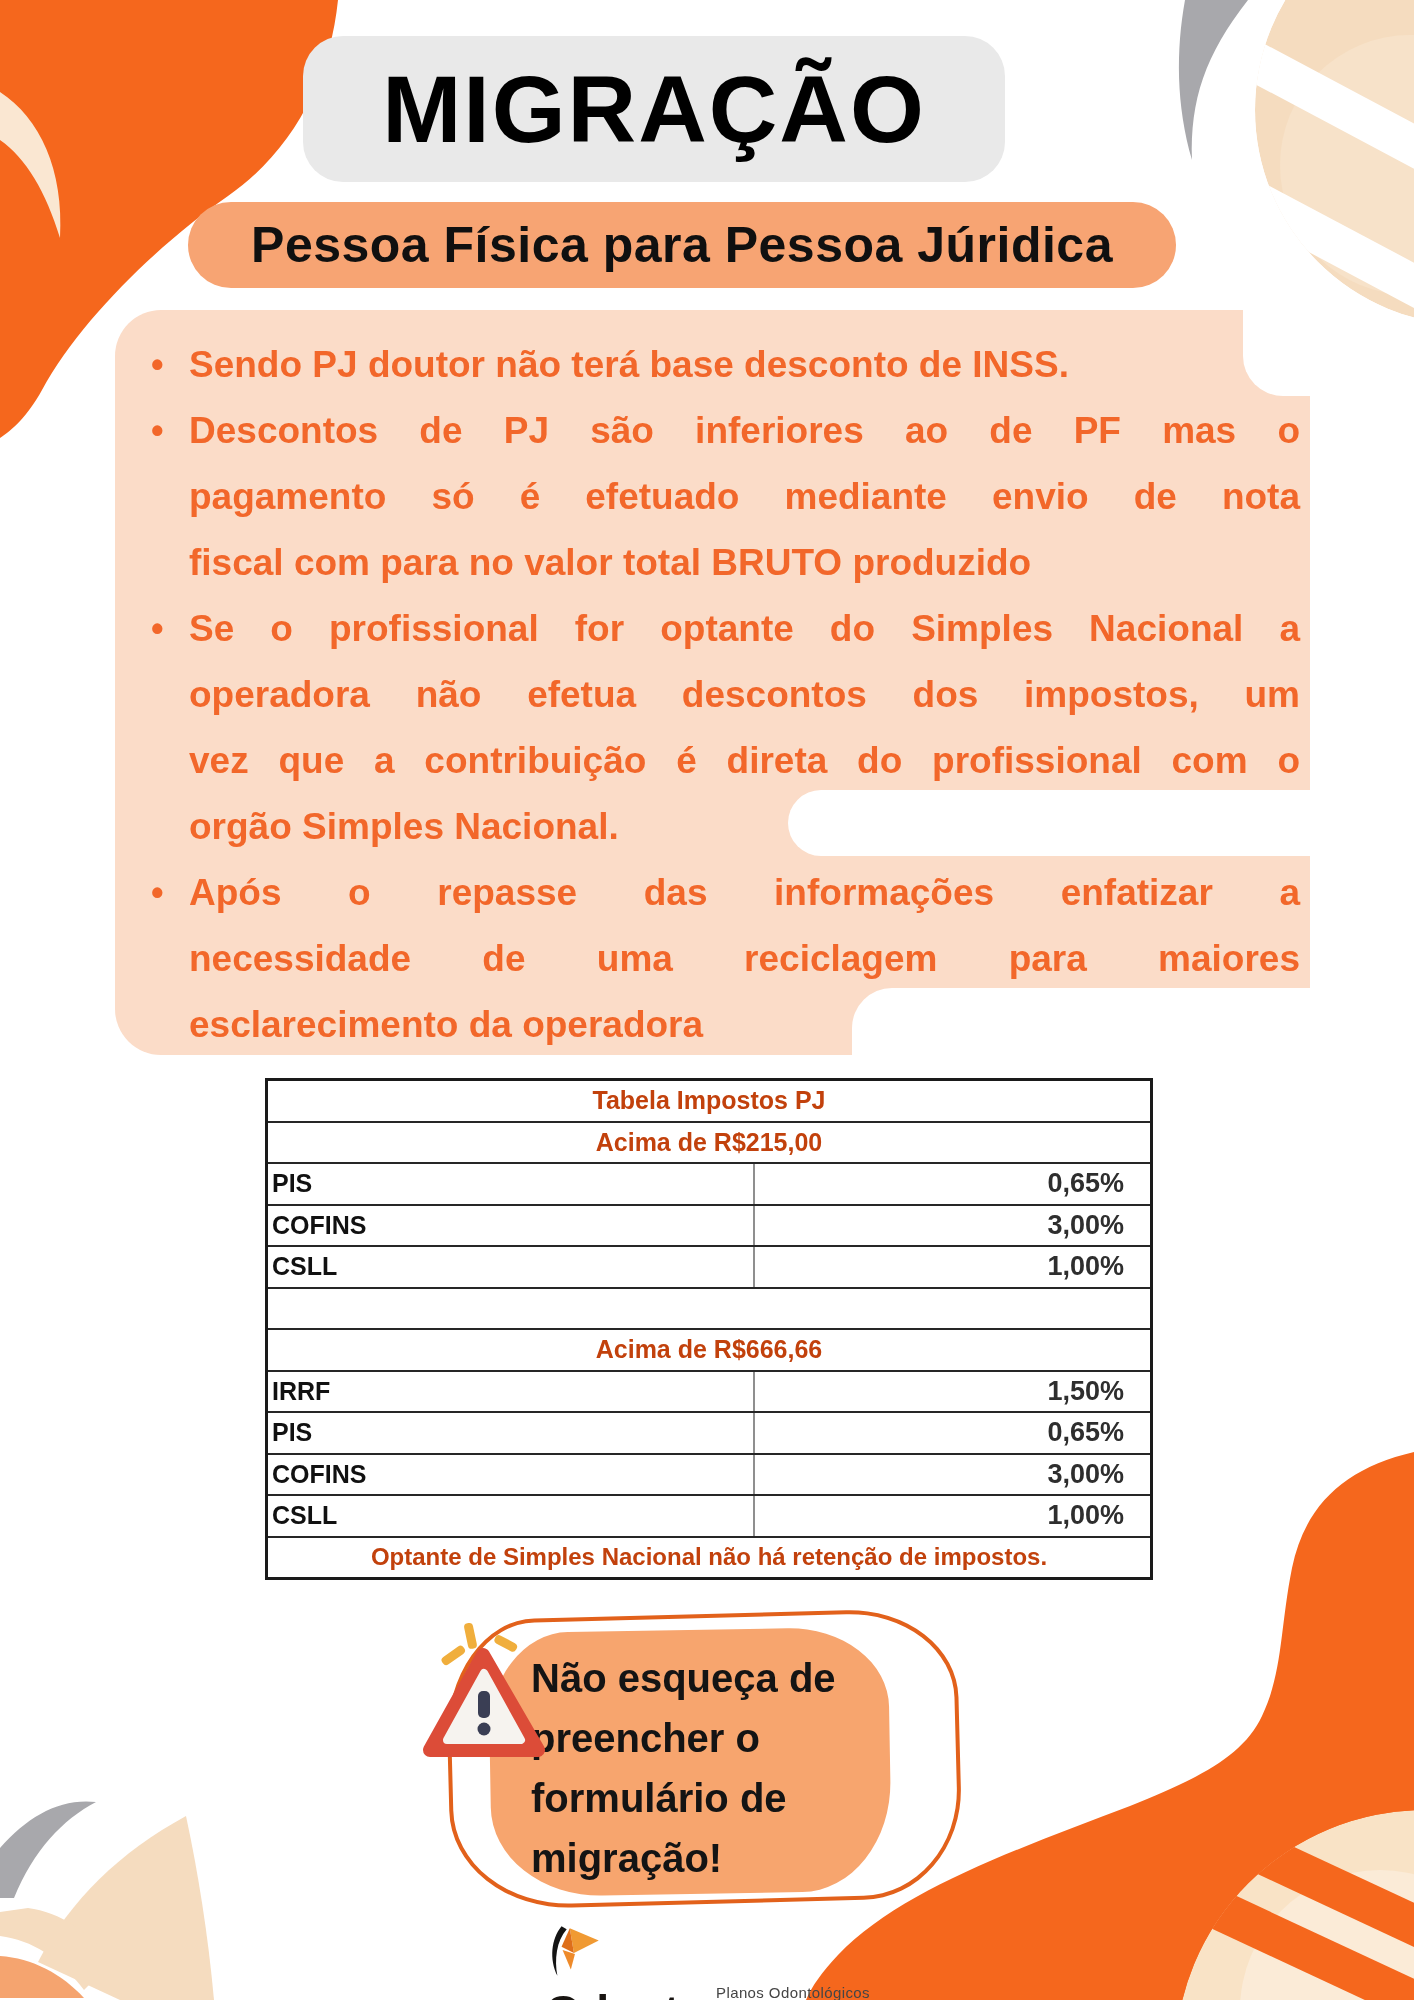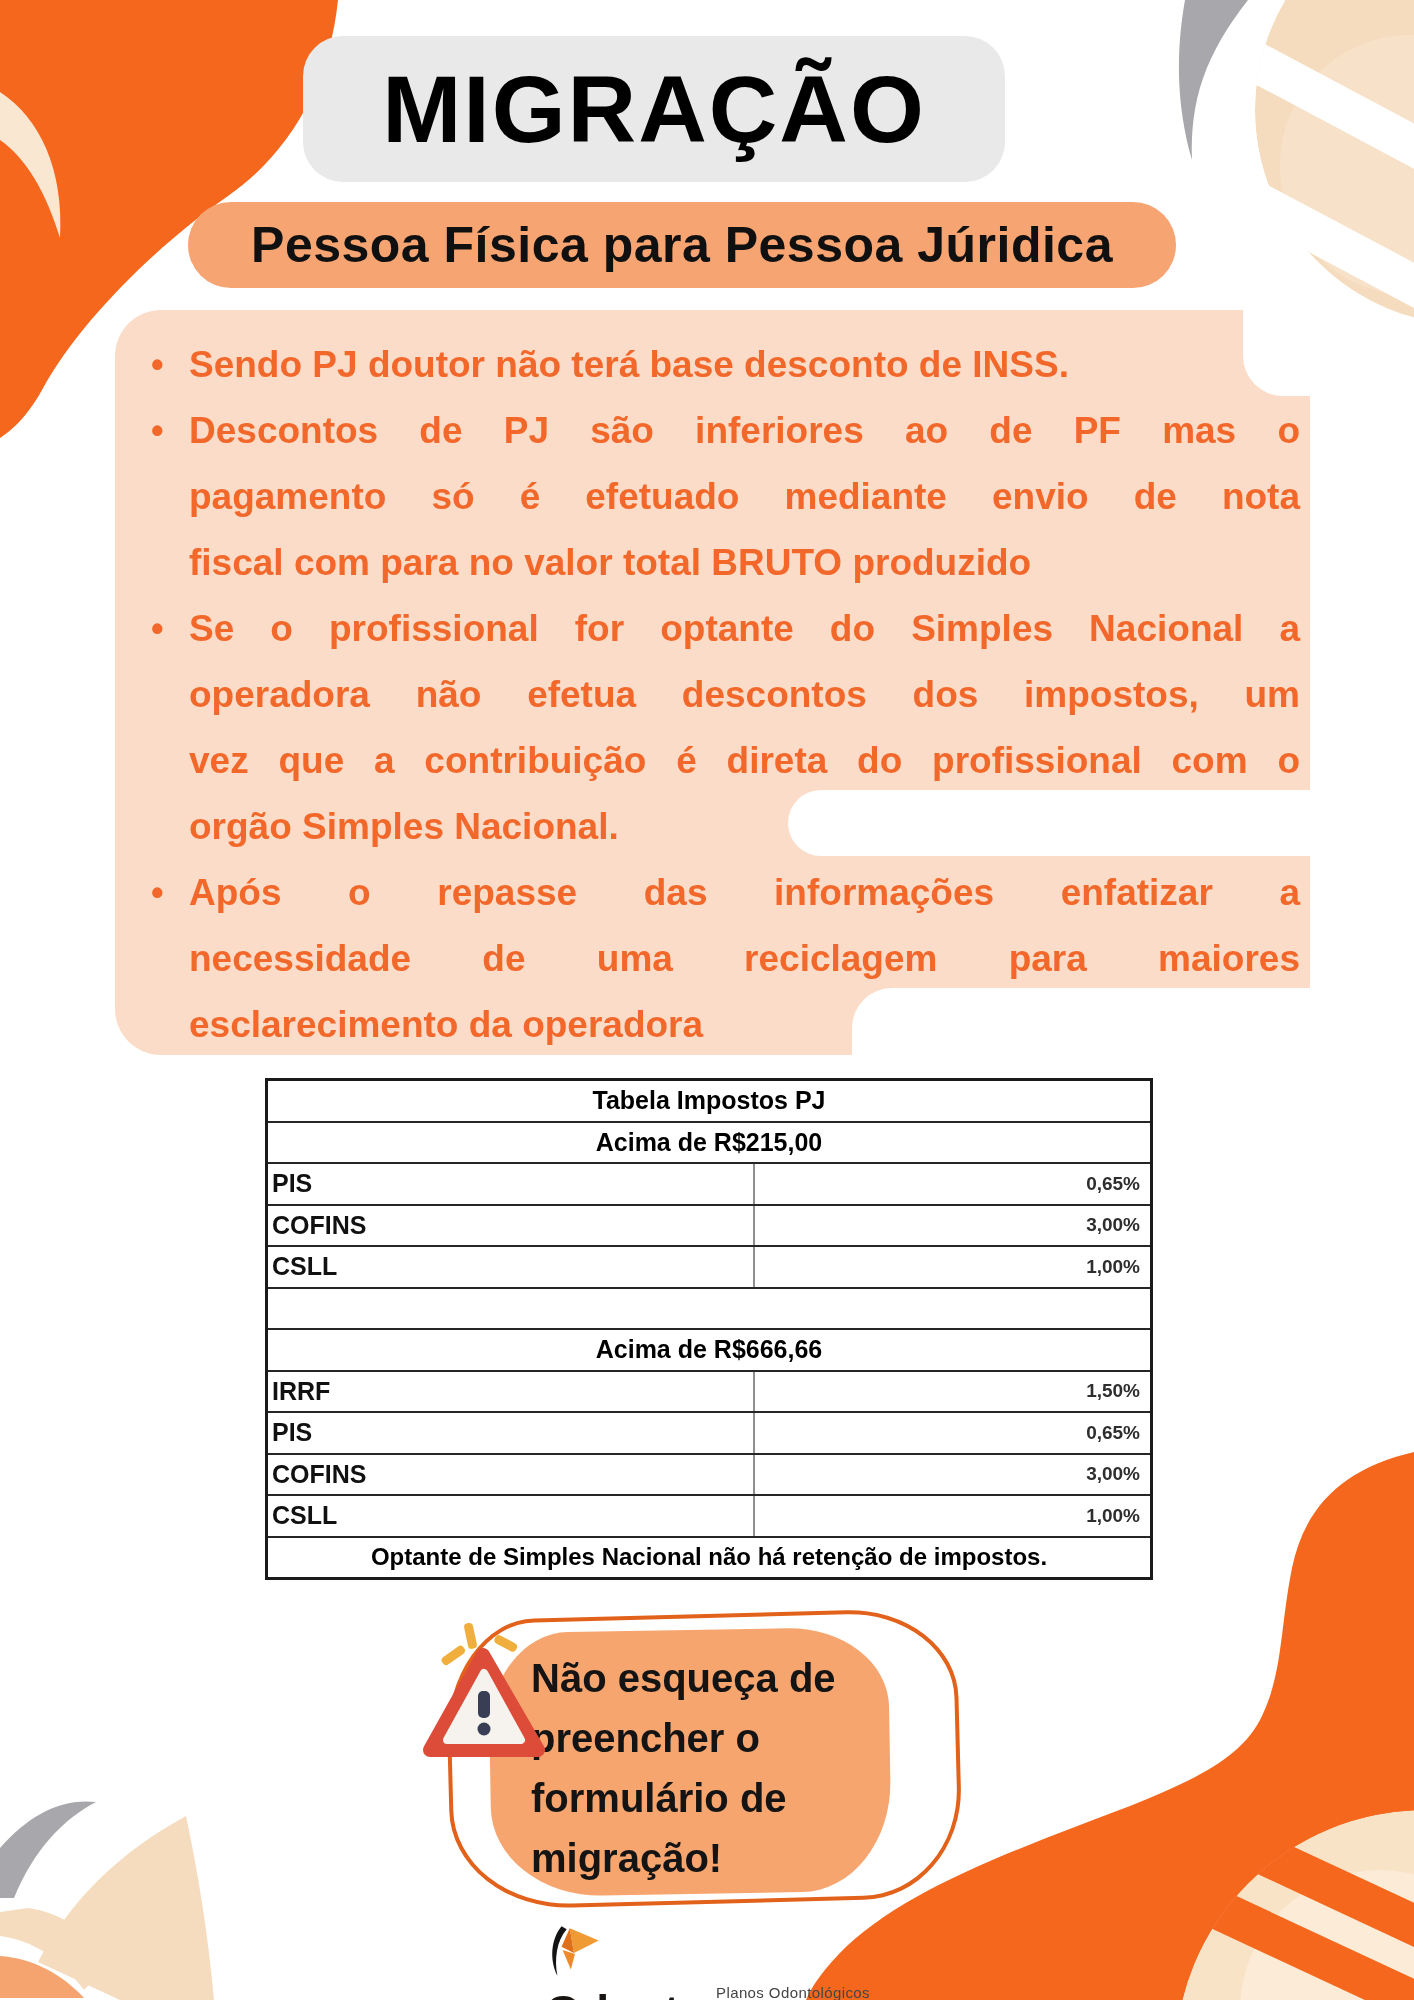--- a/index.html
+++ b/index.html
@@ -36,25 +36,25 @@
   #notchA{left:1243px;top:310px;width:67px;height:86px;border-bottom-left-radius:40px;}
   #notchB{left:788px;top:790px;width:522px;height:66px;border-top-left-radius:40px;border-bottom-left-radius:40px;}
   #notchC{left:852px;top:988px;width:458px;height:67px;border-top-left-radius:40px;}
   
   .tax-table{
     position:absolute;left:265px;top:1078px;width:888px;z-index:1;
     border:3px solid #1a1a1a;box-sizing:border-box;background:#fff;
   }
   .trow{height:39.5px;border-bottom:2px solid #262626;display:flex;align-items:center;box-sizing:content-box;}
   .trow:last-child{border-bottom:none;}
-  .trow.header,.trow.footer{justify-content:center;font-weight:700;font-size:25px;color:#000000;}
+  .trow.header,.trow.footer{justify-content:center;font-weight:700;font-size:25px;color:#c2410c;}
   .trow.footer{font-size:24px;}
   .tlabel{flex:0 0 487px;height:100%;display:flex;align-items:center;padding-left:4px;
     box-sizing:border-box;font-weight:700;font-size:25px;color:#111;border-right:2px solid #8f8f8f;}
-  .tvalue{flex:1;text-align:right;padding-right:10px;font-size:19px;font-weight:700;color:#2e2e2e;}
+  .tvalue{flex:1;text-align:right;padding-right:26px;font-size:27px;font-weight:700;color:#2e2e2e;}
   
   .callout-outline{
     position:absolute;left:448px;top:1614px;width:512px;height:290px;z-index:1;
     border:4px solid #E2611B;box-sizing:border-box;
     border-radius:90px 110px 100px 120px / 120px 90px 110px 100px;
     transform:rotate(-1.5deg);background:transparent;
   }
   .callout-blob{
     position:absolute;left:490px;top:1630px;width:400px;height:264px;z-index:1;
     background:#F7A56E;border-radius:80px 100px 90px 110px / 100px 80px 110px 90px;

